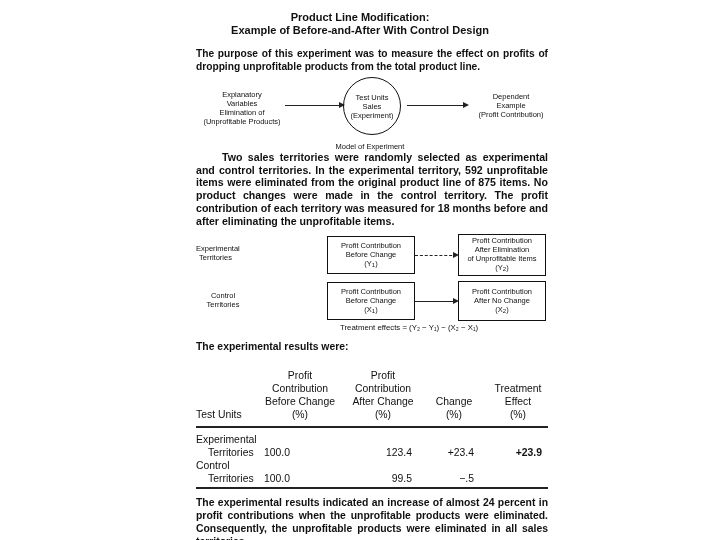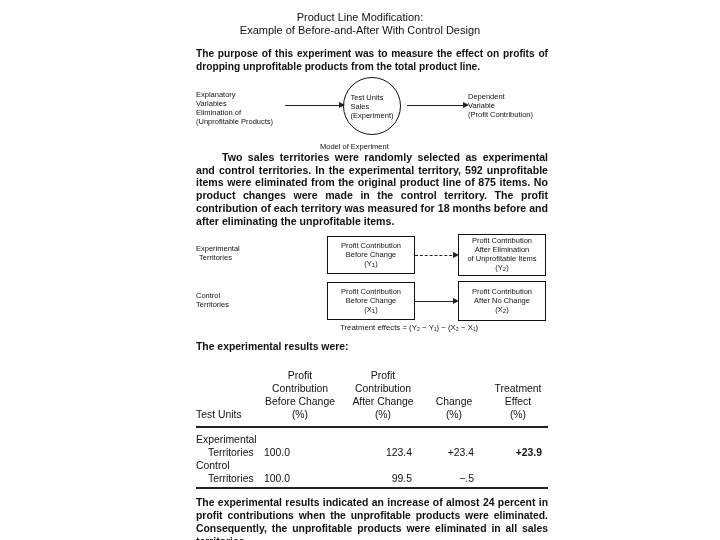--- a/index.html
+++ b/index.html
@@ -1,23 +1,23 @@
 <!DOCTYPE html>
 <html><head>
 <meta charset="utf-8">
 <style>
   html, body { margin:0; padding:0; }
   body { width:720px; height:540px; background:#ffffff; position:relative; overflow:hidden;
          font-family:"Liberation Sans", sans-serif; color:#111; }
   .abs { position:absolute; }
-  .title { left:0; width:720px; text-align:center; font-weight:normal; font-size:11px; line-height:13px; }
+  .title { left:0; width:720px; text-align:center; font-weight:bold; font-size:11px; line-height:13px; }
   .para { left:196px; width:352px; font-size:10.4px; line-height:13px; text-align:justify;font-weight:bold; }
   .para.bold { font-weight:bold; }
   .indent { text-indent:26px; }
-  .small { font-size:7.5px; line-height:9px; }
+  .small { font-size:7.5px; line-height:9px; text-align:center; }
   .circle { border:1.6px solid #111; border-radius:50%; width:58px; height:58px; box-sizing:border-box;
             display:flex; align-items:center; justify-content:center; }
   .arrow { height:0; border-top:1.2px solid #222; }
   .arrow::after { content:""; position:absolute; right:-2px; top:-4px; border-left:6px solid #222;
                   border-top:3.5px solid transparent; border-bottom:3.5px solid transparent; }
   .box { border:1.5px solid #111; box-sizing:border-box; display:flex; align-items:center; justify-content:center;
          font-size:7.5px; line-height:9px; text-align:center; }
   .tbl { font-size:10.4px; line-height:13px; }
   .th { text-align:center; }
   .rule { height:1.5px; background:#222; }
@@ -41,21 +41,21 @@
 <div class="abs circle" style="left:343px; top:77px;">
   <div class="small">
     <div>Test Units</div>
     <div>Sales</div>
     <div>(Experiment)</div>
   </div>
 </div>
 <div class="abs arrow" style="left:407px; top:105px; width:60px;"></div>
 <div class="abs small" style="left:468px; top:92px; width:86px;">
   <div>Dependent</div>
-  <div>Variable</div>
+  <div>Example</div>
   <div>(Profit Contribution)</div>
 </div>
 <div class="abs small" style="left:320px; top:142px; width:100px;">Model of Experiment</div>
 
 <div class="abs para indent" style="top:151px; font-size:10.6px; line-height:12.7px;">Two sales territories were randomly selected as experimental and control territories. In the experimental territory, 592 unprofitable items were eliminated from the original product line of 875 items. No product changes were made in the control territory. The profit contribution of each territory was measured for 18 months before and after eliminating the unprofitable items.</div>
 
 <div class="abs small" style="left:196px; top:244px; width:54px; text-align:left;">
   <div>Experimental</div>
   <div style="padding-left:3px;">Territories</div>
 </div>

